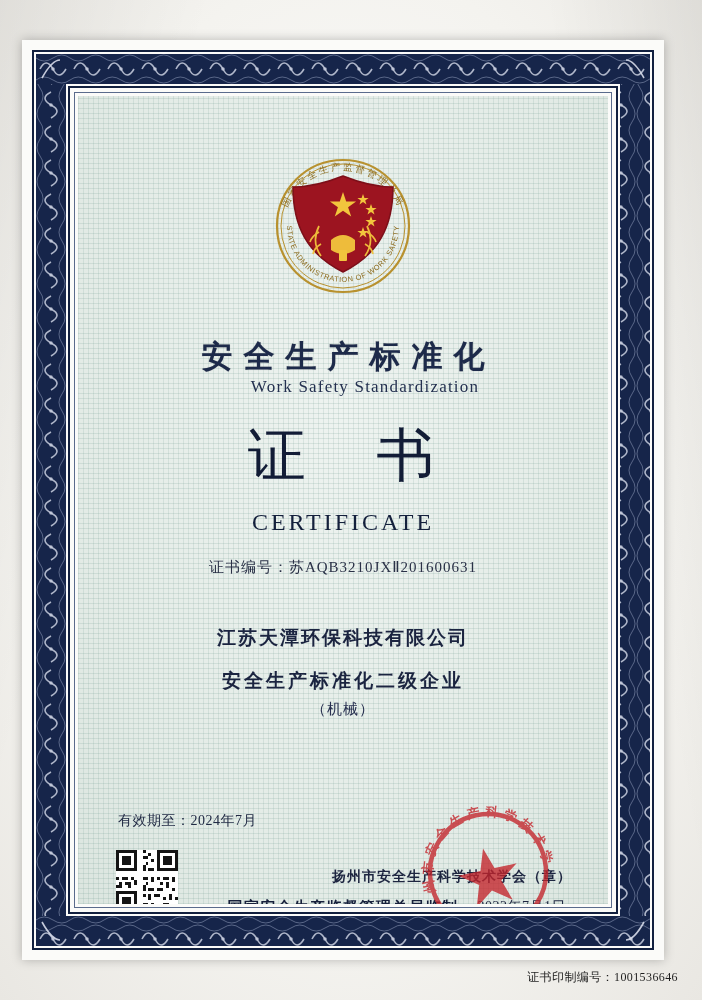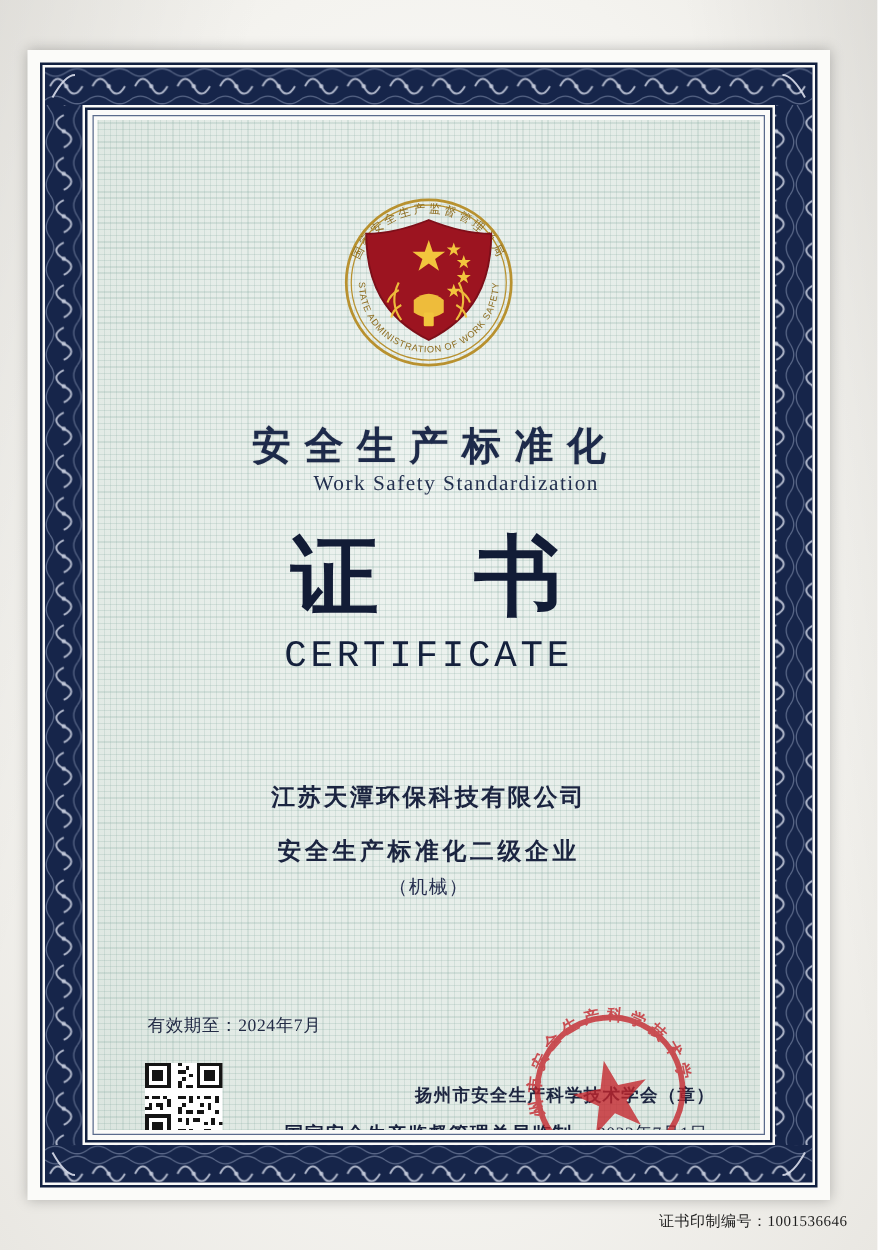--- a/index.html
+++ b/index.html
@@ -124,36 +124,36 @@
     letter-spacing: 1.2px;
     color: #23304f;
     font-family: "Liberation Serif", serif;
     margin-left: 44px;
   }
 
   #bigword {
     position: absolute;
     left: 0; right: 4px;
     top: 330px;
-    font-size: 70px;
+    font-size: 58px;
     letter-spacing: 26px;
     text-indent: 26px;
-    font-weight: bold;
+    font-weight: normal;
     color: #121c36;
     font-family: "DejaVu Serif", serif;
     line-height: 1;
   }
   #bigword-en {
     position: absolute;
     left: 0; right: 0;
     top: 413px;
-    font-size: 30px;
+    font-size: 24px;
     letter-spacing: 3px;
     color: #14203c;
-    font-family: Liberation Mono, monospace;
+    font-family: Liberation Serif, serif;
   }
 
   
   #cert-no {
     position: absolute;
     left: 0; right: 0;
     top: 462px;
     font-size: 15px;
     letter-spacing: 1px;
     color: #2a3147;
@@ -341,20 +341,23 @@
           </g>
         </svg>
       </div>
 
       <div id="title-cn" class="center">安全生产标准化</div>
       <div id="title-en" class="center">Work Safety Standardization</div>
 
       <div id="bigword" class="center">证 书</div>
       <div id="bigword-en" class="center">CERTIFICATE</div>
 
+      <div id="cert-no" class="center">
+        <span>证书编号：</span><span>苏AQB3210JXⅡ201600631</span>
+      </div>
 
       <div id="company" class="center">江苏天潭环保科技有限公司</div>
       <div id="grade" class="center">安全生产标准化二级企业</div>
       <div id="grade-sub" class="center">（机械）</div>
 
       <div id="validity">
         <span>有效期至：</span><span>2024年7月</span>
       </div>
 
       <svg id="qr" viewBox="0 0 21 21" shape-rendering="crispEdges">

